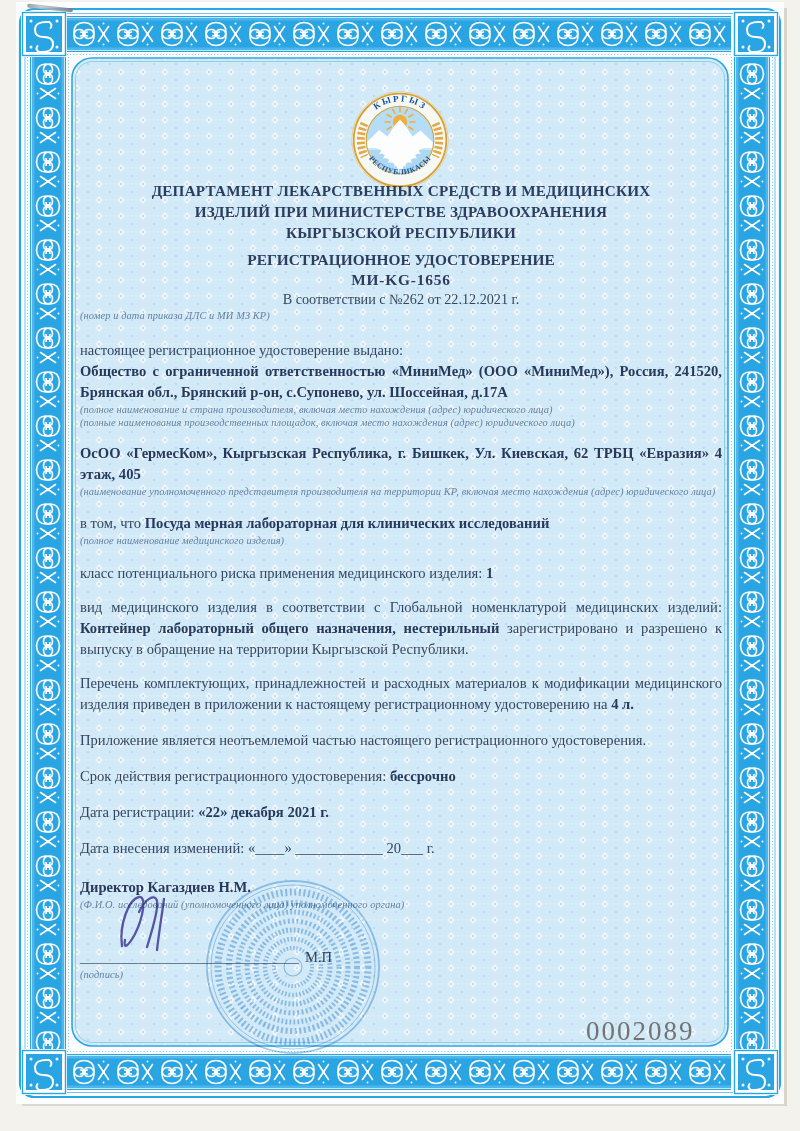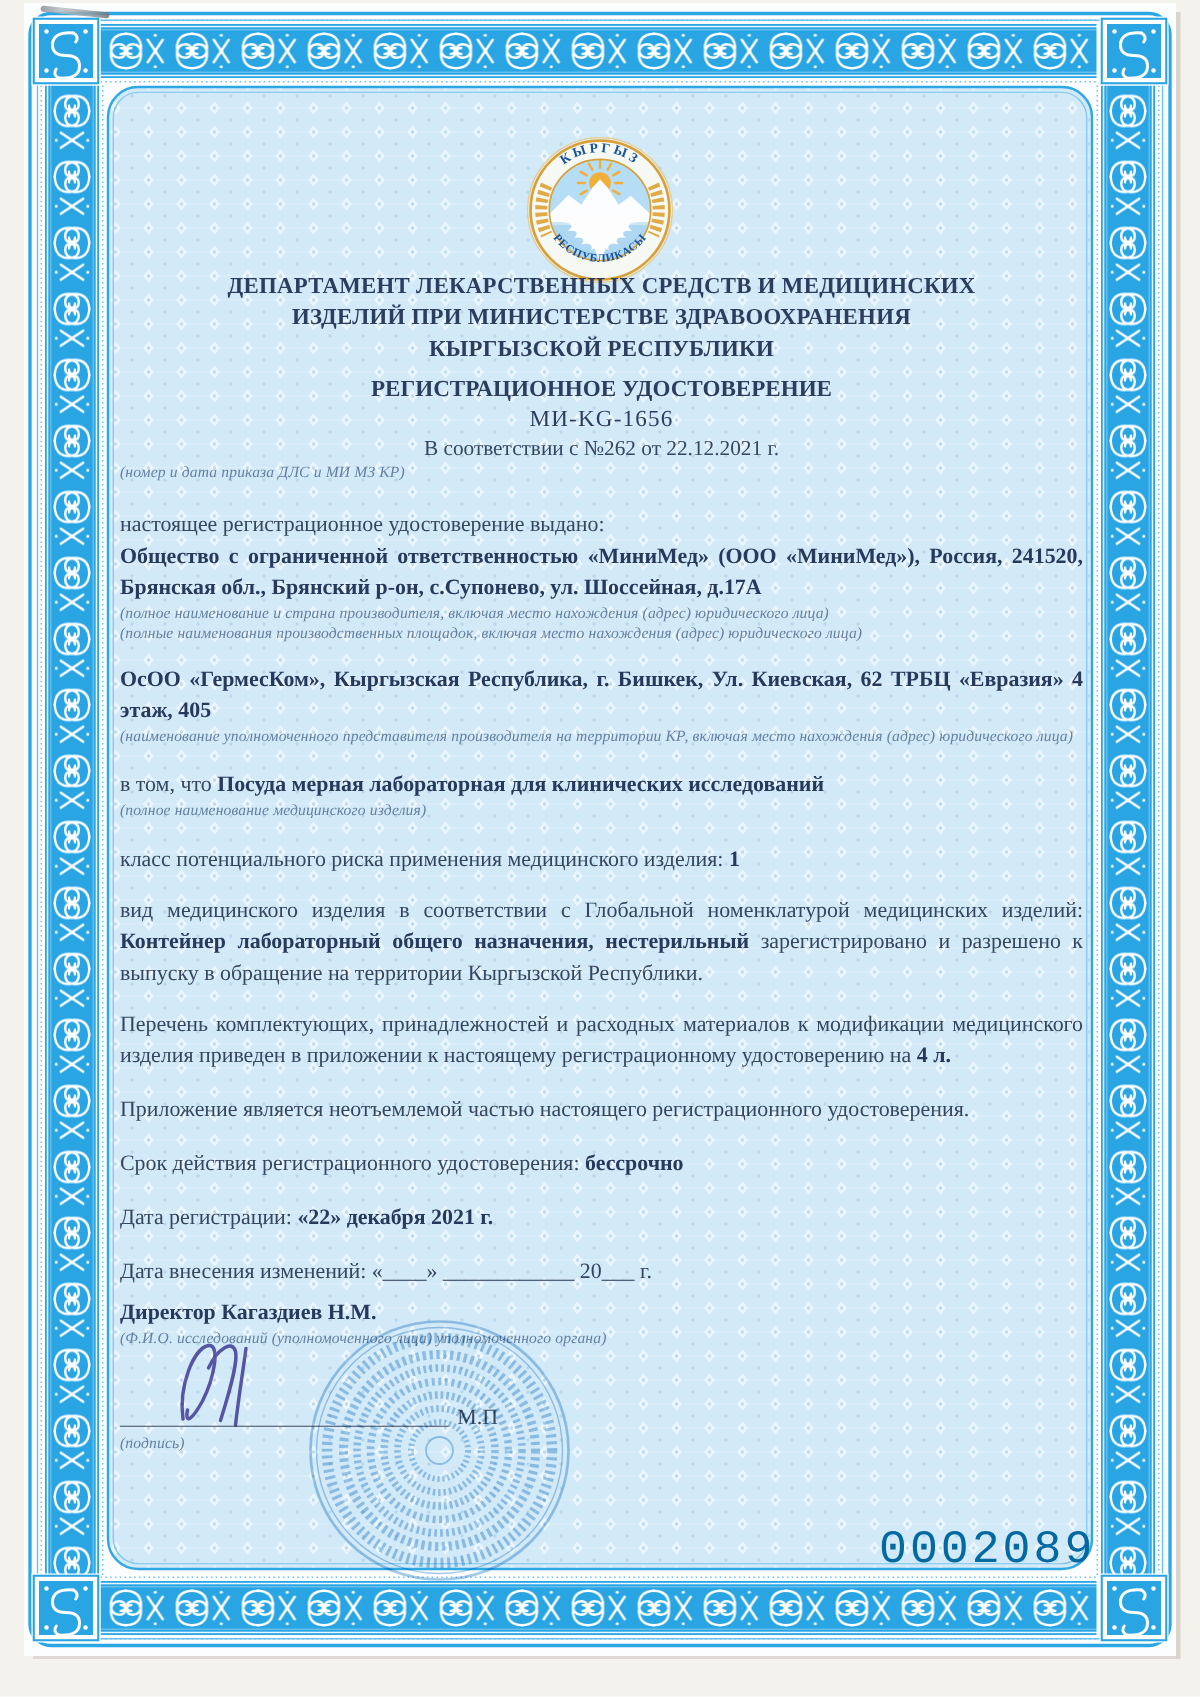--- a/index.html
+++ b/index.html
@@ -16,40 +16,40 @@
     transform:rotate(6deg);border-radius:2px;opacity:.85;
   }
   .emblem{position:absolute;left:348px;top:88px;}
   .content{
     position:absolute;left:80px;top:180px;width:642px;
     color:#36465f;font-size:14.6px;line-height:21px;
   }
   .center{text-align:center;}
   .hline{font-weight:bold;font-size:15.2px;line-height:21px;color:#2c3d5e;letter-spacing:.2px;}
   .doc-title{margin-top:6px;font-weight:bold;font-size:15.4px;color:#2c3d5e;}
-  .doc-number{font-weight:normal;font-size:15.4px;color:#2c3d5e;letter-spacing:.8px;line-height:20px;}
+  .doc-number{font-weight:bold;font-size:15.4px;color:#2c3d5e;letter-spacing:.8px;line-height:20px;}
   .accordance{font-size:14.2px;line-height:19px;}
   .note{
     font-size:10.4px;line-height:12.5px;font-style:italic;color:#64809f;
     text-align:left;margin-top:1px;letter-spacing:.1px;
   }
   .para{margin:0;text-align:justify;}
   .para.b, b{font-weight:bold;color:#273a5c;}
   .mt{margin-top:13px;}
   .mt-lg{margin-top:15px;}
   .body-start{margin-top:17px;}
   .sigline{margin-top:36px;font-size:14.6px;color:#36465f;}
   .sigline .blank{letter-spacing:0;color:#4d5a70;}
   .mp{padding-left:6px;}
   .stamp{position:absolute;left:203px;top:877px;mix-blend-mode:multiply;pointer-events:none;}
   .signature-ink{position:absolute;left:98px;top:884px;mix-blend-mode:multiply;pointer-events:none;}
   .serial{
     position:absolute;left:586px;top:1016px;
-    font-family:Liberation Mono, monospace;
-    font-size:31px;color:#0369a1;letter-spacing:2px;
+    font-family:Liberation Serif, serif;
+    font-size:27px;color:#737373;letter-spacing:2px;
   }
 </style>
 </head>
 <body>
 
 <div class="scene">
 
   <svg class="border-svg" width="800" height="1131" viewBox="0 0 800 1131">
     <defs>
       <path id="curlP" d="M0,-11.5 Q-10,-11 -10,-2 Q-10,4.5 -4.5,4.5 Q-0.5,4.5 -0.5,1 Q-0.5,-2 -3.5,-2" fill="none"></path>
@@ -232,21 +232,21 @@
     <p class="para mt"><span>Перечень комплектующих, принадлежностей и расходных материалов к модификации медицинского изделия приведен в приложении к настоящему регистрационному удостоверению на </span><b>4 л.</b></p>
 
     <p class="para mt-lg">Приложение является неотъемлемой частью настоящего регистрационного удостоверения.</p>
 
     <p class="para mt-lg"><span>Срок действия регистрационного удостоверения: </span><b>бессрочно</b></p>
 
     <p class="para mt-lg"><span>Дата регистрации: </span><b>«22» декабря 2021 г.</b></p>
 
     <p class="para mt-lg">Дата внесения изменений: «____» ____________ 20___ г.</p>
 
-    <p class="para b mt-lg" style="margin-top:6px">Директор Кагаздиев Н.М.</p>
+    <p class="para b mt-lg" style="margin-top:18px">Директор Кагаздиев Н.М.</p>
     <div class="note">(Ф.И.О. исследований (уполномоченного лица) уполномоченного органа)</div>
 
     <div class="sigline"><span class="blank">______________________________</span><span class="mp">М.П</span></div>
     <div class="note">(подпись)</div>
   </div>
 
   <svg class="stamp" width="180" height="180" viewBox="0 0 180 180" opacity=".5">
     <g stroke="#4e9ad4" fill="none">
       <circle cx="90" cy="90" r="86" stroke-width="1.8"></circle>
       <circle cx="90" cy="90" r="82" stroke-width=".9"></circle>

